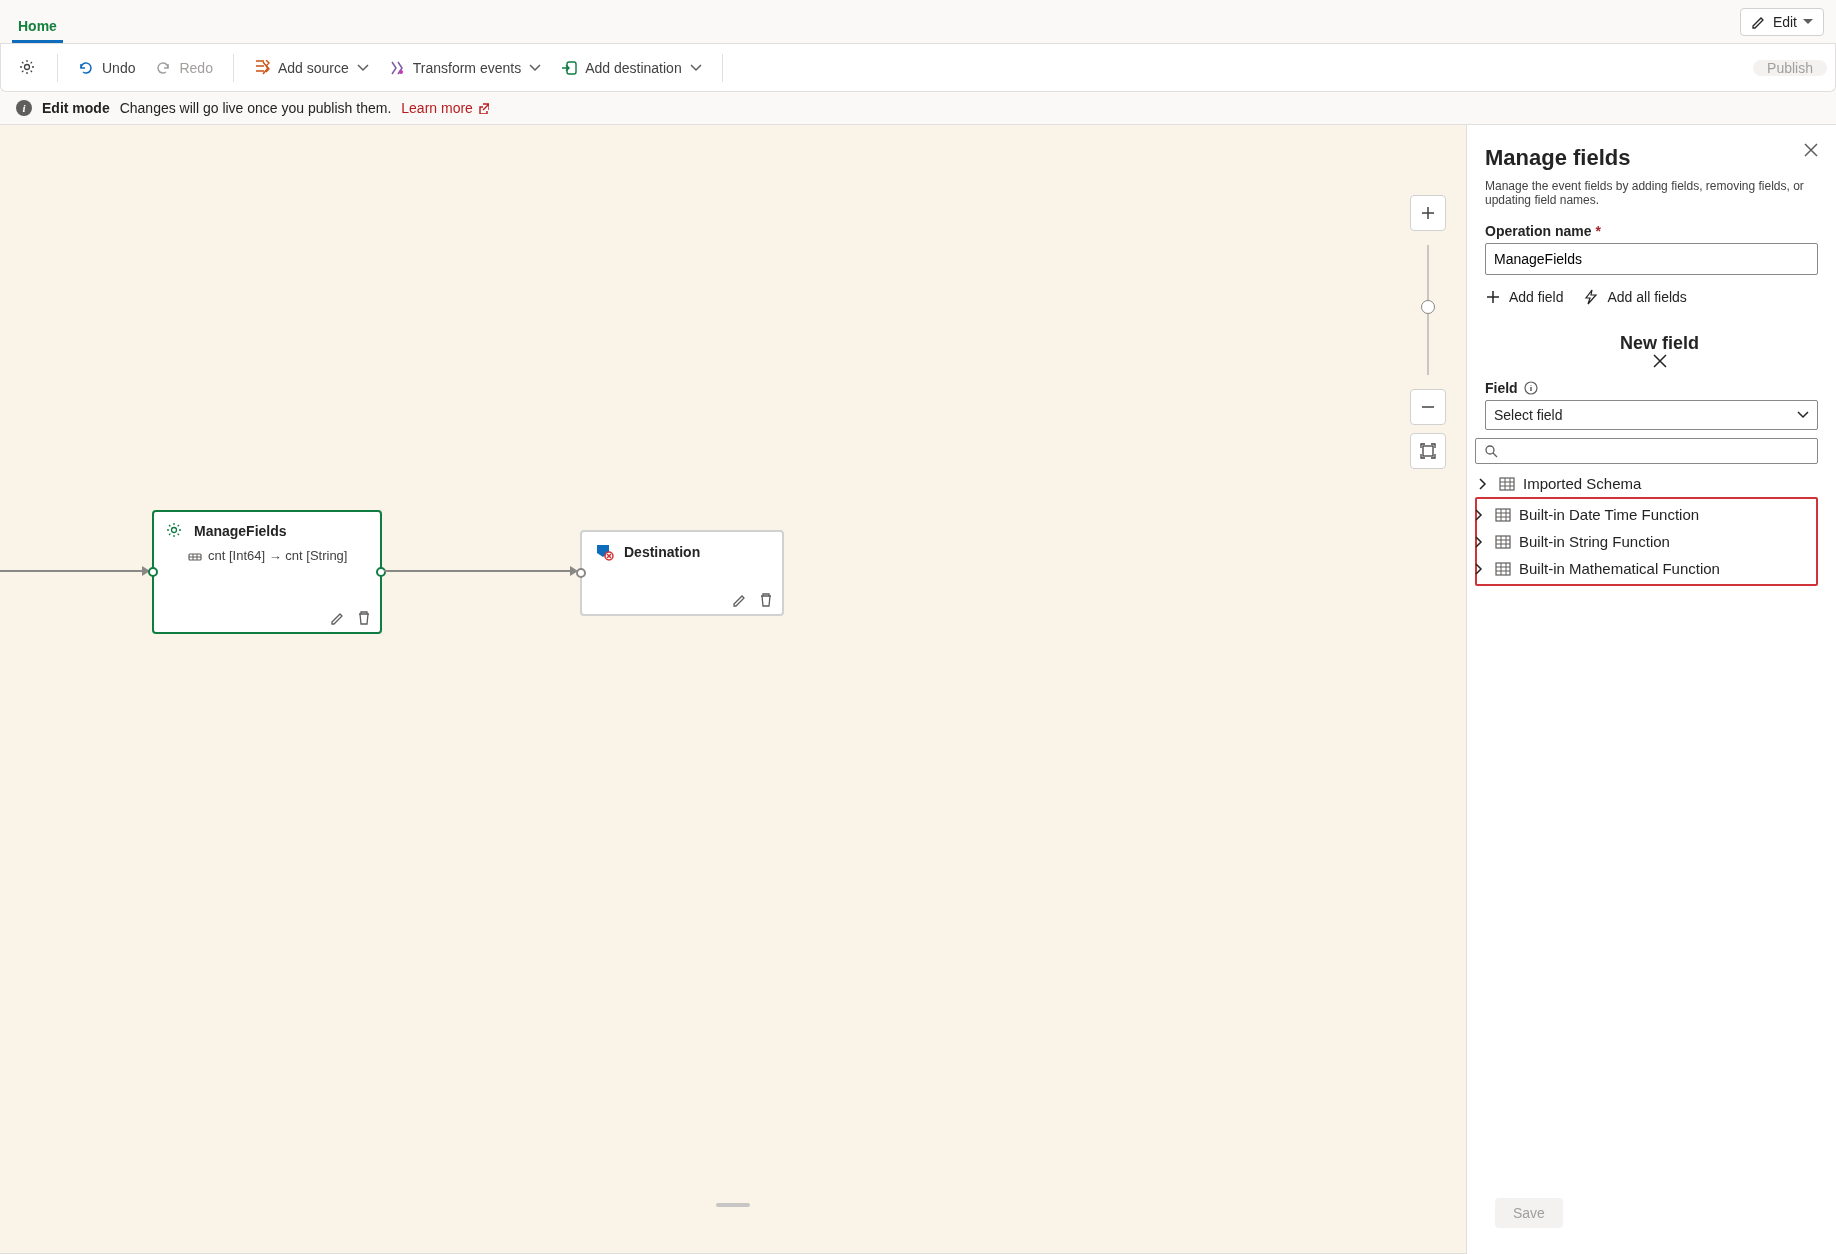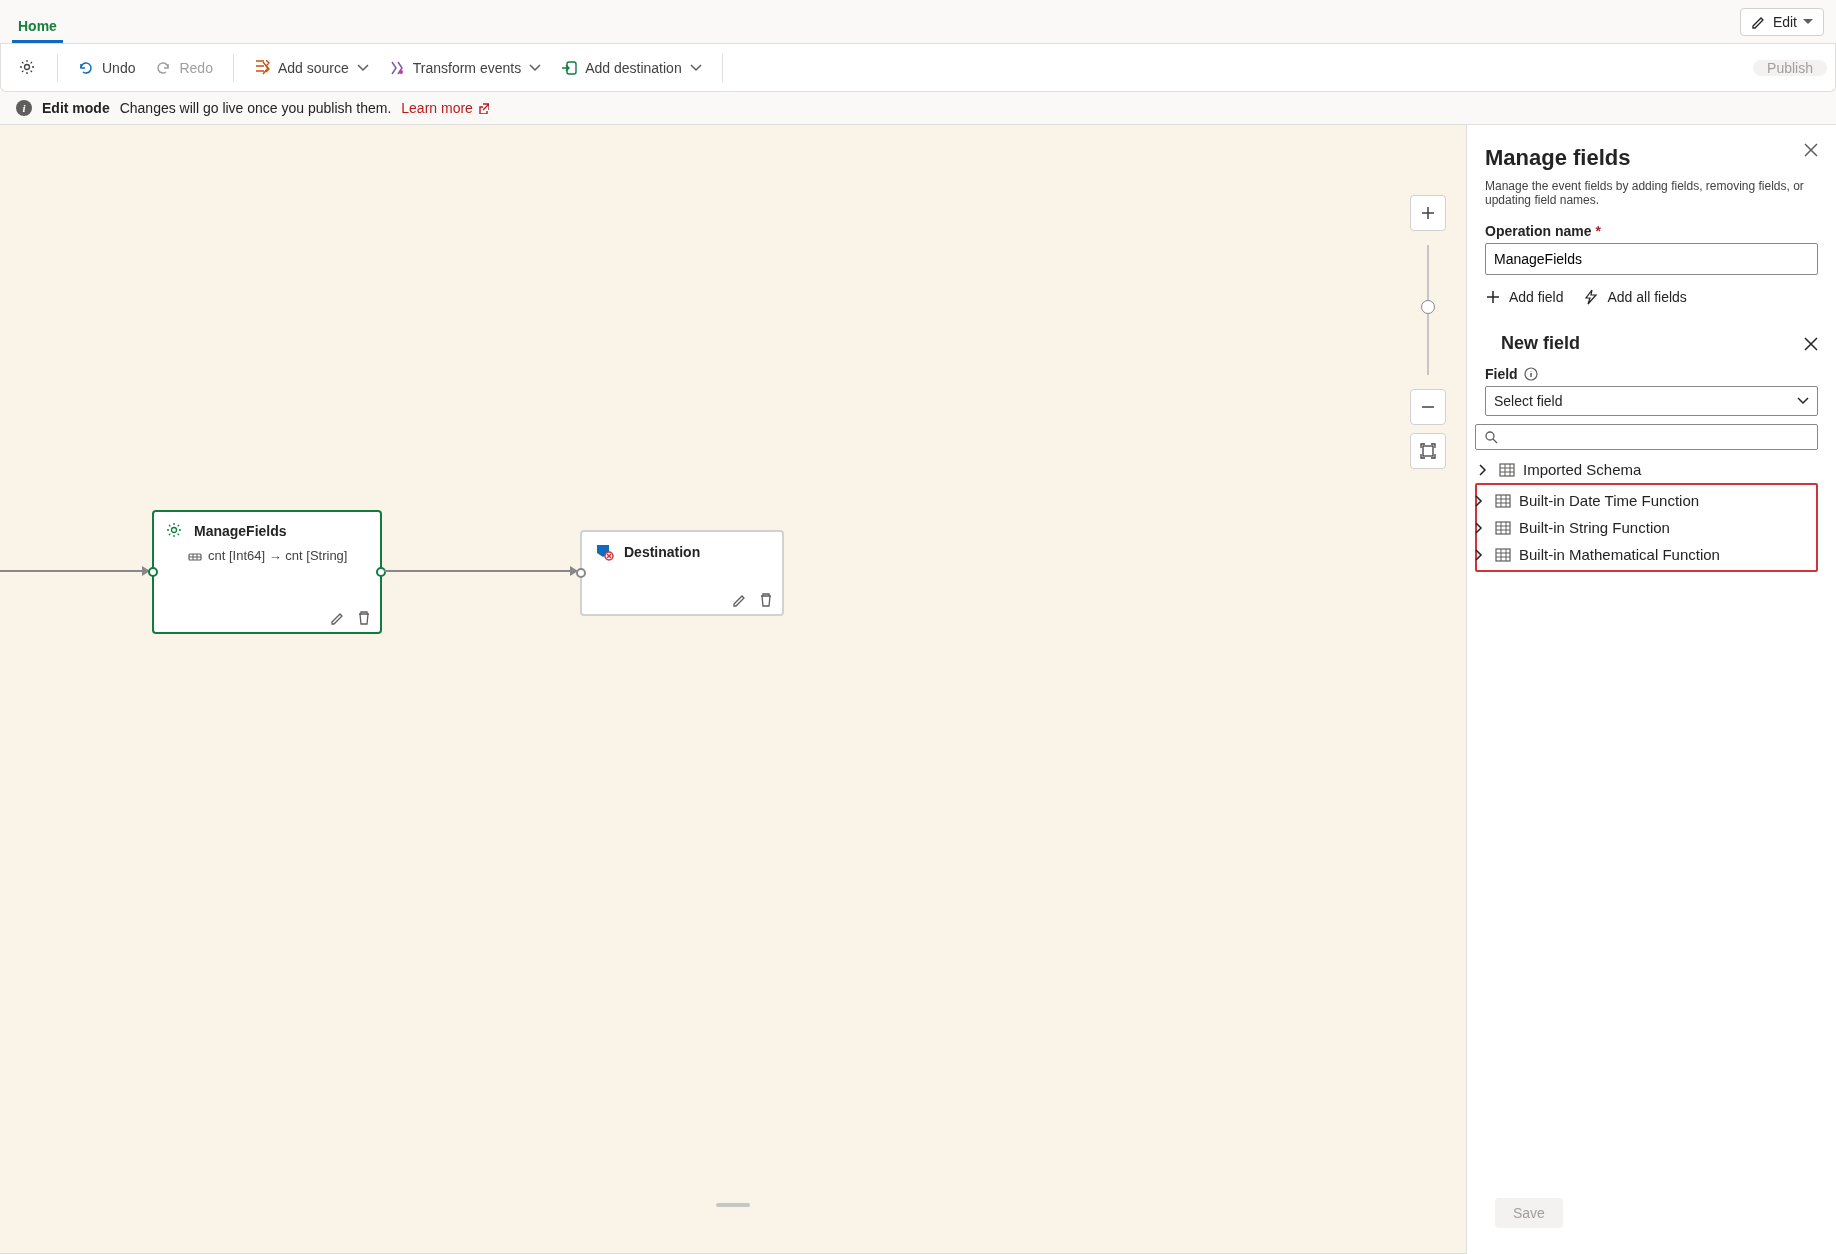--- a/index.html
+++ b/index.html
@@ -67,21 +67,21 @@
   .panel { width: 370px; background: #fff; border-left: 1px solid #e1dfdd; display: flex; flex-direction: column; padding: 20px 18px; overflow: auto; position: relative; justify-content: flex-end; }
   .panel h2 { font-size: 22px; font-weight: 600; margin-bottom: 8px; }
   .panel .close { position: absolute; top: 18px; right: 18px; cursor: pointer; color:#605e5c; }
   .panel p { color: #424242; margin-bottom: 16px; font-size:12px; }
   .label { font-weight: 600; margin-bottom: 4px; display: block; }
   .req { color: #a4262c; }
   .panel input[type=text] { width: 100%; padding: 7px 8px; border: 1px solid #8a8886; border-radius: 2px; font-size: 14px; }
   .panel-actions { display: flex; gap: 20px; margin: 14px 0 18px 0; }
   .panel-action { display: flex; align-items: center; gap: 8px; cursor: pointer; }
 
-  .section-head { display: flex; align-items: center; justify-content: space-between; margin: 10px 0 12px 16px; }
+  .section-head { display: flex; align-items: center; justify-content: space-between; margin: 10px 0 12px 16px; flex-direction: column; }
   .section-head h3 { font-size: 18px; font-weight: 600; }
   .field-dd { border: 1px solid #8a8886; border-radius: 2px; padding: 6px 8px; display: flex; justify-content: space-between; align-items: center; cursor: pointer; }
   .search-box { border: 1px solid #8a8886; border-radius: 2px; padding: 5px 8px; display: flex; align-items: center; gap: 8px; margin: 8px 0px 6px -10px; width: calc(100% + 10px);}
   .search-box input { border: none; outline: none; flex: 1; font-size: 14px; }
 
   .tree-item { display: flex; align-items: center; gap: 8px; padding: 5px 0 5px 0; cursor: pointer; font-size:15px; margin-left:-6px; }
   .tree-item .chev { width: 12px; display:inline-flex; }
   .highlight-box { border: 2px solid #d13438; border-radius: 2px; padding: 2px 4px; margin-left:-10px; }
 
   .save-btn { margin-top: auto; background: #f3f2f1; color: #a19f9d; padding: 7px 18px; border-radius: 4px; width: fit-content; margin-bottom:6px; margin-left:10px; }

